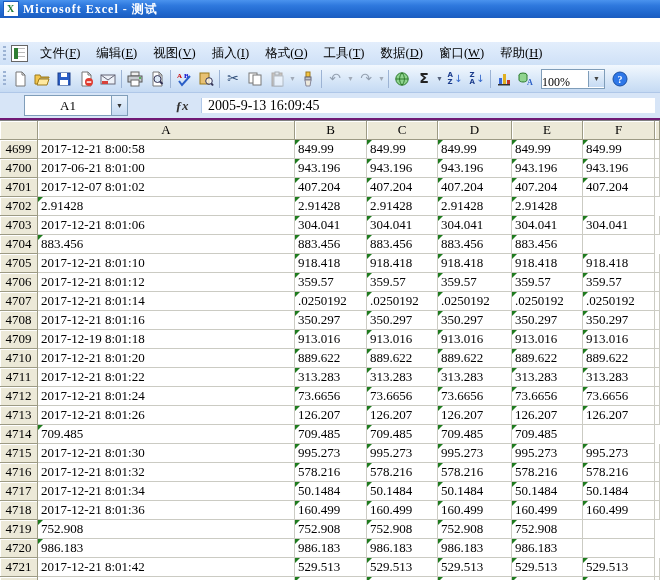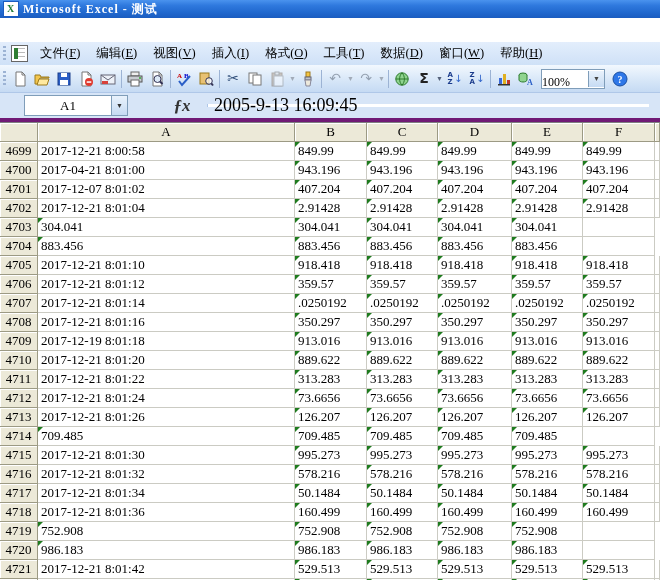--- a/index.html
+++ b/index.html
@@ -43,30 +43,30 @@
                   color:#1B3C8C;line-height:1;}
   .sorticon .arr{font-size:10px;color:#2E62C9;line-height:1;font-family:"DejaVu Sans",sans-serif;}
   .zoom-combo{width:62px;height:18px;background:#fff;border:1px solid #7F9DB9;margin:0 4px;
               display:flex;align-items:center;font-size:12px;}
   .zoom-combo .zv{flex:1;margin-top:7px;}
   .zoom-combo .za{width:15px;height:16px;background:linear-gradient(#E9F2FC,#C6DBF3);
                   border-left:1px solid #7F9DB9;display:flex;align-items:center;justify-content:center;
                   font-size:7px;color:#444;}
   
   .formulabar{height:25px;flex:0 0 25px;background:#D7E5F7;display:flex;align-items:stretch;
-              border-bottom:4px solid #701a75;}
+              border-bottom:2px solid #701a75;}
   .namebox{width:86px;margin:2px 0 2px 24px;background:#fff;border:1px solid #7F9DB9;border-right:none;
            display:flex;align-items:center;justify-content:center;font-size:13px;}
   .namearrow{width:15px;margin:2px 0;background:linear-gradient(#E9F2FC,#C6DBF3);
              border:1px solid #7F9DB9;display:flex;align-items:center;justify-content:center;
              font-size:7px;color:#333;}
   .fxbtn{width:28px;margin:2px 0 2px 40px;display:flex;align-items:center;justify-content:center;
-         font-style:italic;font-weight:bold;font-size:17px;color:#333;}
-  .formulafield{flex:1;background:#fff;border-left:1px solid #AFC7E8;margin:11px;
-                display:flex;align-items:center;padding-left:6px;font-size:18px;white-space:nowrap;}
+         font-style:italic;font-weight:bold;font-size:13px;color:#333;}
+  .formulafield{flex:1;background:#fff;border-left:1px solid #AFC7E8;margin:5px;
+                display:flex;align-items:center;padding-left:6px;font-size:14px;white-space:nowrap;}
   
   .gridwrap{flex:1;overflow:hidden;background:#fff;border-top:1px solid #808080;}
   .grow{display:grid;grid-template-columns:38px 257px 72px 71px 74px 71px 72px 1fr;height:19px;}
   .hcell{background:#ECE9D8;border-right:1px solid #9C9A84;border-bottom:1px solid #9C9A84;
          box-sizing:border-box;display:flex;align-items:center;justify-content:center;
          font-size:13px;height:19px;box-shadow:inset 1px 1px 0 #FFFFFF;}
   .cell{border-right:1px solid #CBCBC3;border-bottom:1px solid #CBCBC3;box-sizing:border-box;
         position:relative;display:flex;align-items:center;padding-left:3px;font-size:13px;
         white-space:nowrap;overflow:hidden;height:19px;background:#fff;}
   .tri{position:absolute;top:0;left:0;width:0;height:0;
@@ -331,21 +331,21 @@
           <span>849.99</span>
         </div>
         <div class="cell">
           <span class="tri"></span>
           <span>849.99</span>
         </div>
         <div class="cell"></div>
       </div>
       <div class="grow">
         <div class="hcell">4700</div>
-        <div class="cell">2017-04-21 8:01:00</div>
+        <div class="cell">2017-06-21 8:01:00</div>
         <div class="cell">
           <span class="tri"></span>
           <span>943.196</span>
         </div>
         <div class="cell">
           <span class="tri"></span>
           <span>943.196</span>
         </div>
         <div class="cell">
           <span class="tri"></span>
@@ -381,21 +381,20 @@
           <span>407.204</span>
         </div>
         <div class="cell">
           <span class="tri"></span>
           <span>407.204</span>
         </div>
         <div class="cell"></div>
       </div>
       <div class="grow">
         <div class="hcell">4702</div>
-        <div class="cell">2017-12-21 8:01:04</div>
         <div class="cell">
           <span class="tri"></span>
           <span>2.91428</span>
         </div>
         <div class="cell">
           <span class="tri"></span>
           <span>2.91428</span>
         </div>
         <div class="cell">
           <span class="tri"></span>
@@ -406,20 +405,21 @@
           <span>2.91428</span>
         </div>
         <div class="cell">
           <span class="tri"></span>
           <span>2.91428</span>
         </div>
         <div class="cell"></div>
       </div>
       <div class="grow">
         <div class="hcell">4703</div>
+        <div class="cell">2017-12-21 8:01:06</div>
         <div class="cell">
           <span class="tri"></span>
           <span>304.041</span>
         </div>
         <div class="cell">
           <span class="tri"></span>
           <span>304.041</span>
         </div>
         <div class="cell">
           <span class="tri"></span>

